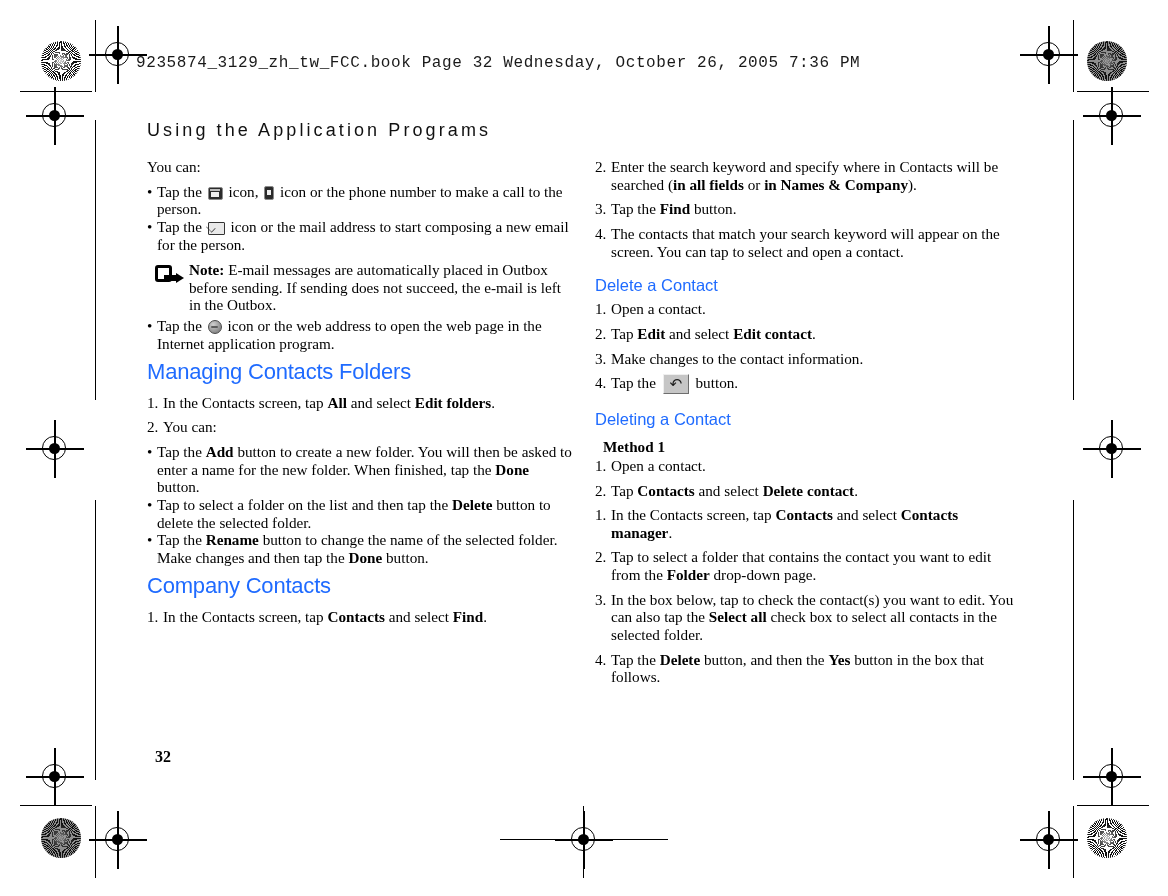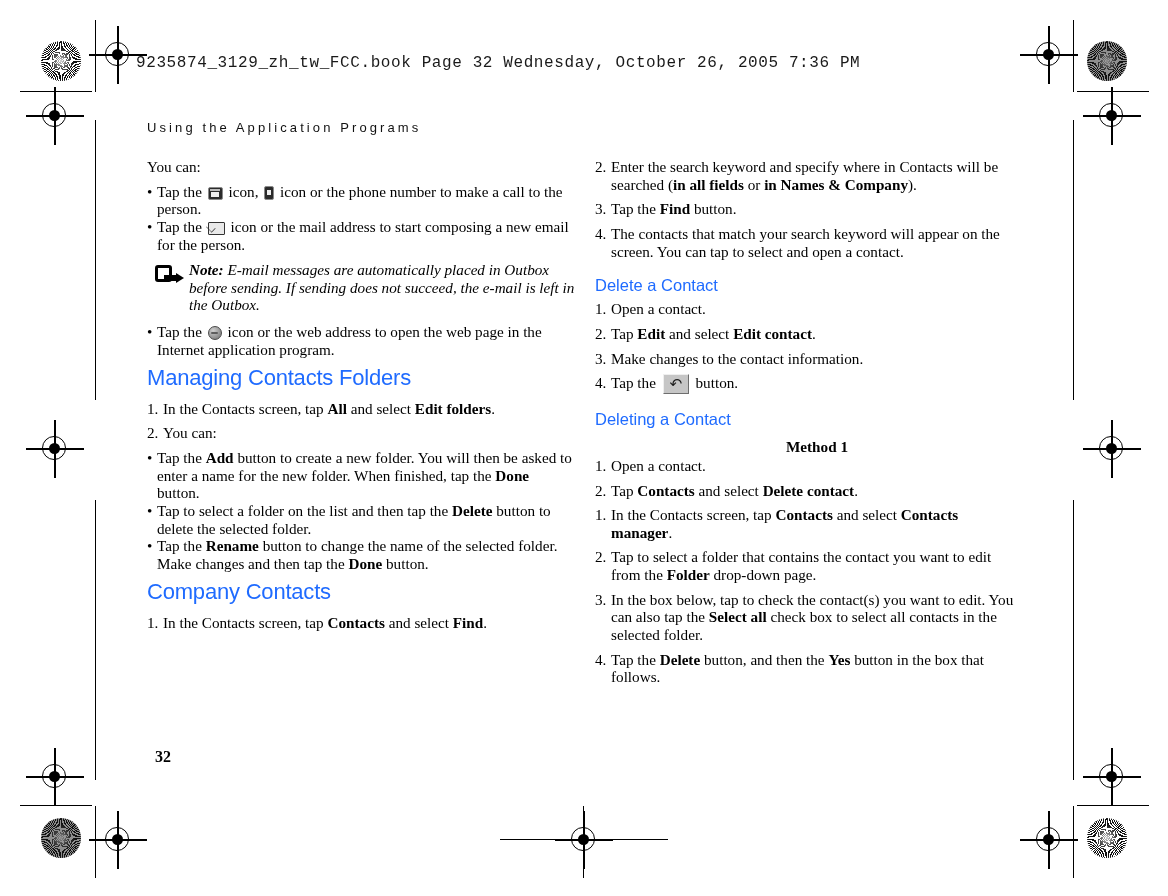--- a/index.html
+++ b/index.html
@@ -82,21 +82,21 @@
     font-size: 16px;
     letter-spacing: 0.6px;
     white-space: nowrap;
     color: #1a1a1a;
   }
 
   .running-head {
     position: absolute;
     left: 147px; top: 120px;
     font-family: "Liberation Sans", sans-serif;
-    font-size: 13px;
+    font-size: 18px;
     letter-spacing: 3.1px;
     color: #111;
   }
 
   
   .col {
     position: absolute;
     top: 158px;
     width: 428px;
     font-size: 15.2px;
@@ -142,29 +142,28 @@
   .bul .dot {
     flex: 0 0 auto;
     width: 10px;
   }
   .bul .txt { flex: 1 1 auto; }
 
   .bullet-group { margin-bottom: 7px; }
 
   b, .bold { font-weight: bold; }
 
-  .method-head { font-weight: bold; margin: 9px 0 1px 16px; text-align: center; }
+  .method-head { font-weight: bold; margin: 9px 0 1px 8px; }
   .method-head.tight { margin-top: 11px; }
 
   
   .note {
     display: flex;
-    margin: 8px 0 9px 0;
+    margin: 8px 0 3px 0;
     padding-left: 8px;
-    font-style: italic;
   }
   .note .note-body { flex: 1 1 auto; padding-left: 4px; }
 
   .note-icon {
     position: relative;
     flex: 0 0 auto;
     width: 30px; height: 20px;
     margin-top: 4px;
   }
   .note-icon .box {

